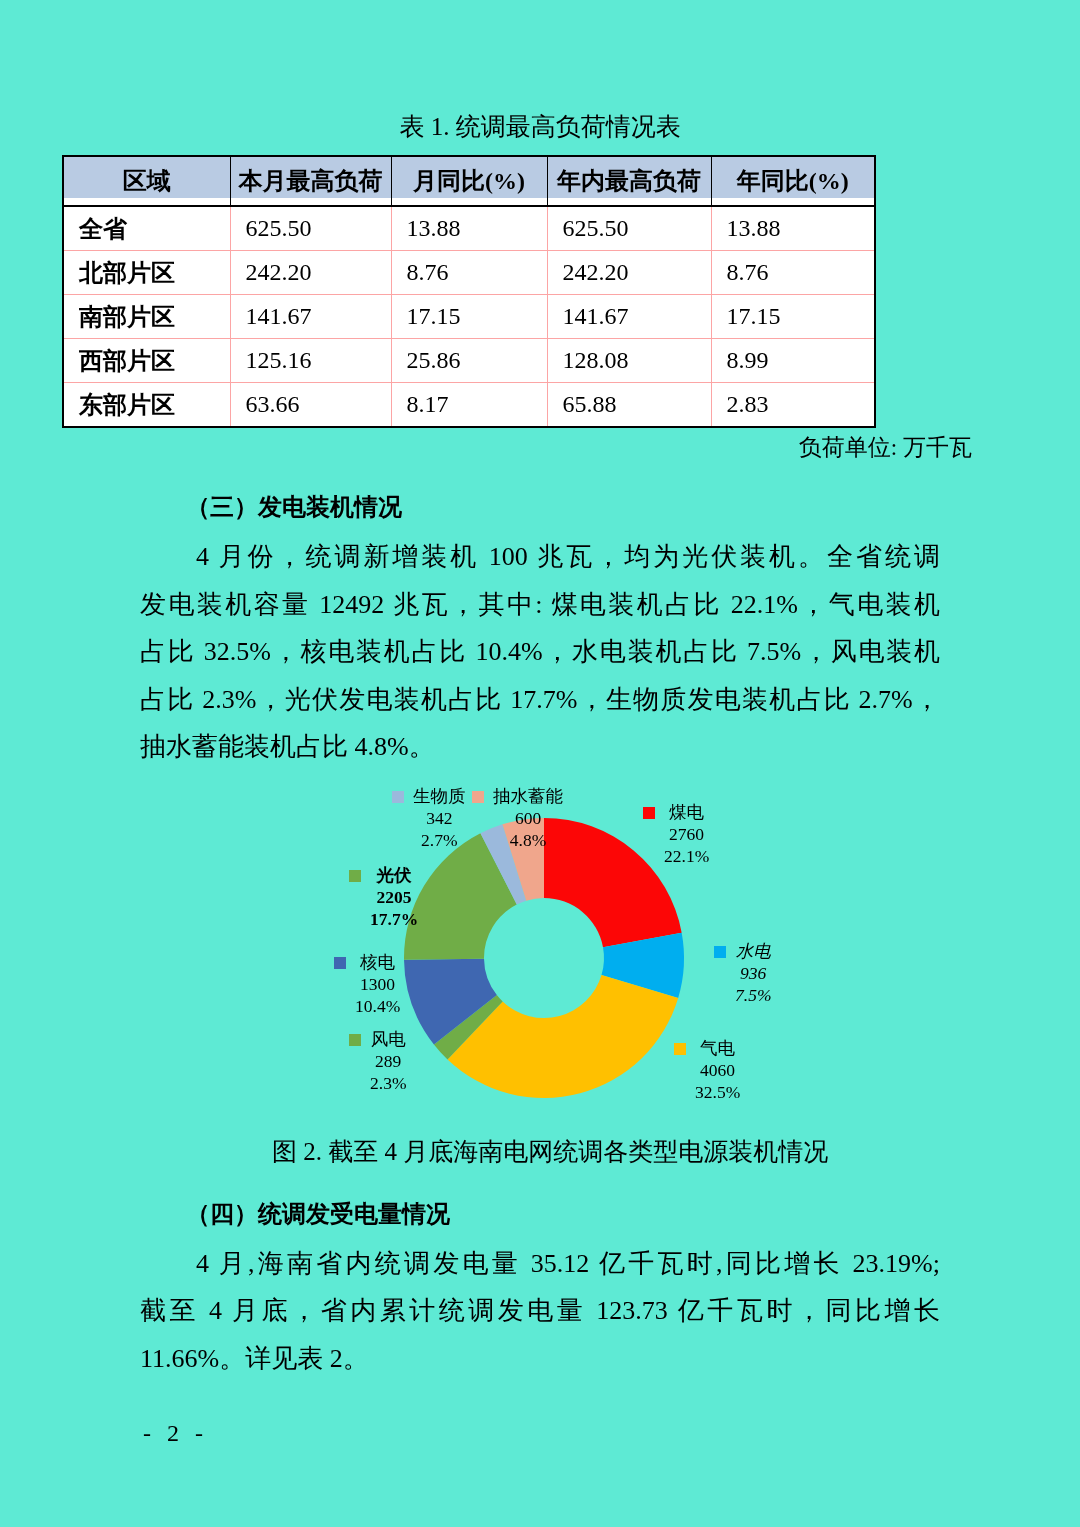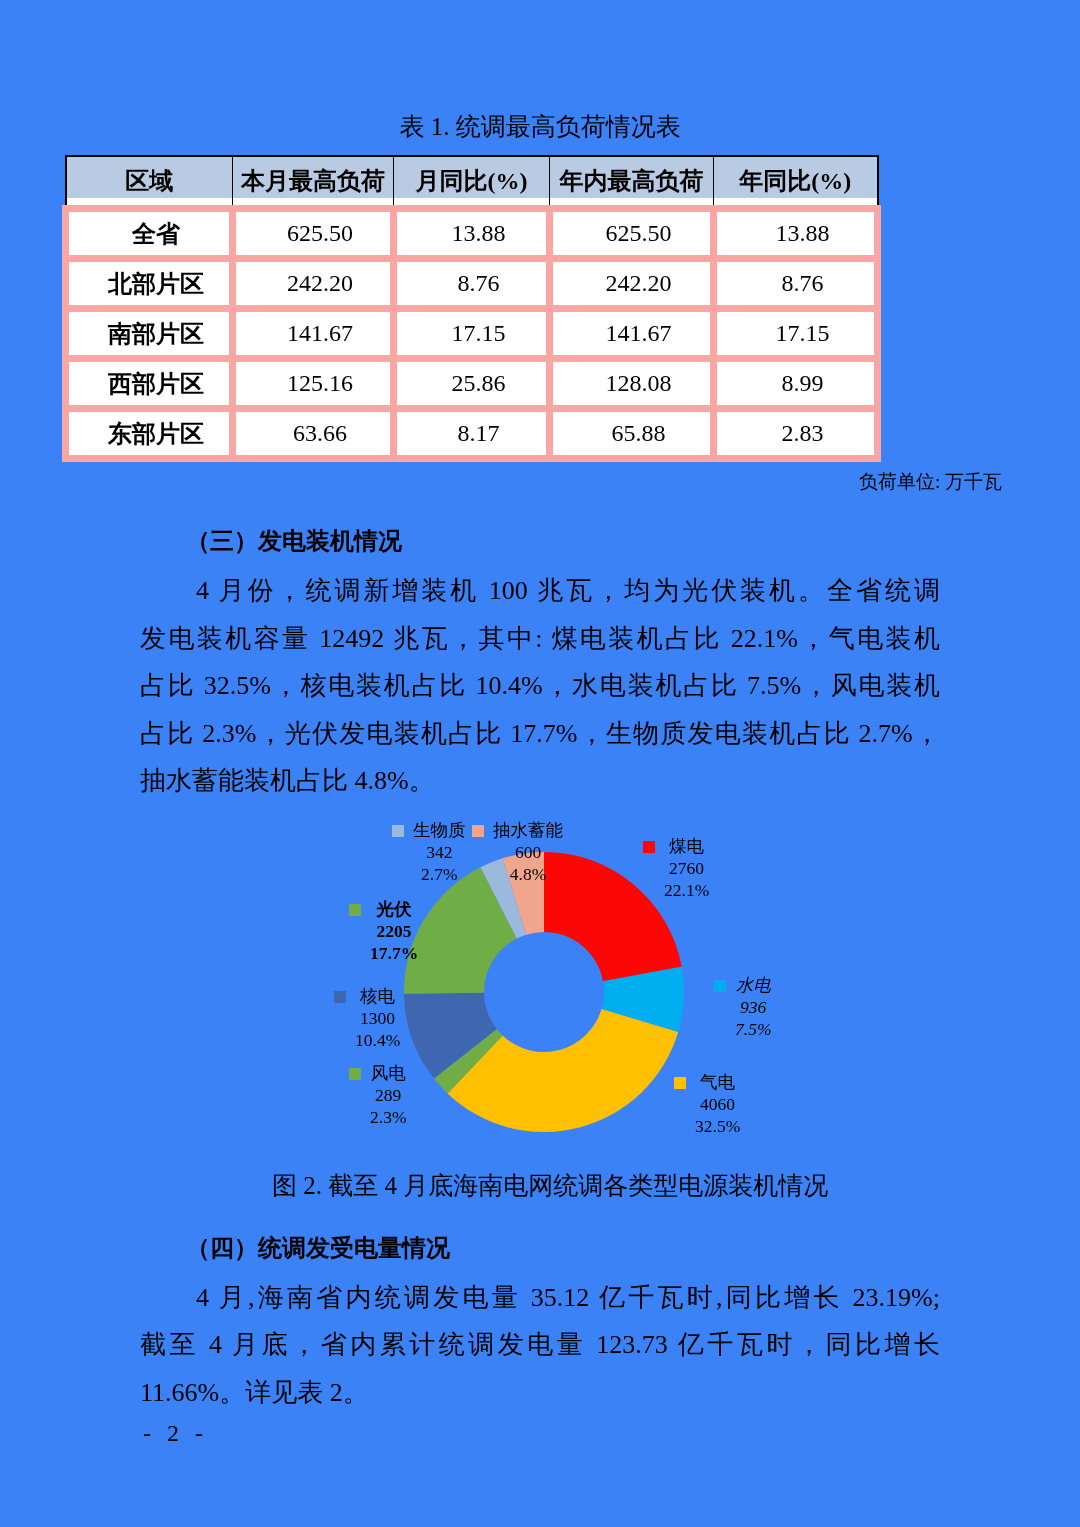--- a/index.html
+++ b/index.html
@@ -1,33 +1,33 @@
 <!DOCTYPE html>
 <html><head>
 <meta charset="utf-8">
 <style>
   html,body { margin:0; padding:0; background:#ffffff; }
   .page {
     position:relative; width:1080px; height:1527px; margin:0 auto;
-    background:#3b82f6; color:#000;
+    background:#5eead4; color:#000;
     font-family:"Liberation Serif","DejaVu Serif",serif;
     overflow:hidden;
   }
   .table-title { margin-top:112px; text-align:center; font-size:25px; line-height:30px; }
 
   table.load { border-collapse:collapse; table-layout:fixed; width:812px; margin:13px 0 0 62px; border:2px solid #000; }
   table.load th {
     height:46px; font-size:24px; font-weight:bold; text-align:center; vertical-align:middle;
     border:1px solid #000; border-bottom:2px solid #000;
     background:linear-gradient(#b9cbe3 calc(100% - 7px), #ffffff calc(100% - 7px));
   }
-  table.load td { height:41px; font-size:24px; text-align:center; vertical-align:middle; border:7px solid #fca5a5; background:#fff;padding-left:15px; }
+  table.load td { height:41px; font-size:24px; text-align:left; vertical-align:middle; border:1px solid #fca5a5; background:#fff;padding-left:15px; }
   table.load td.region { font-weight:600; }
 
-  .unit-note { margin-top:6px; text-align:right; padding-right:78px; font-size:19px; line-height:28px; }
+  .unit-note { margin-top:6px; text-align:right; padding-right:108px; font-size:23px; line-height:28px; }
 
   h2.sec { margin:28px 0 0 186px; font-size:24px; line-height:34px; font-weight:bold; }
   h2.sec4 { margin-top:30px; }
 
   .para { margin:9px 140px 0 140px; width:800px; font-size:26px; }
   .pline { line-height:47.5px; text-align:justify; text-align-last:justify; }
   .pline.first { text-indent:56px; }
   .pline.last { text-align-last:left; }
 
   .chart-area { position:relative; height:346px; margin-top:0; }

